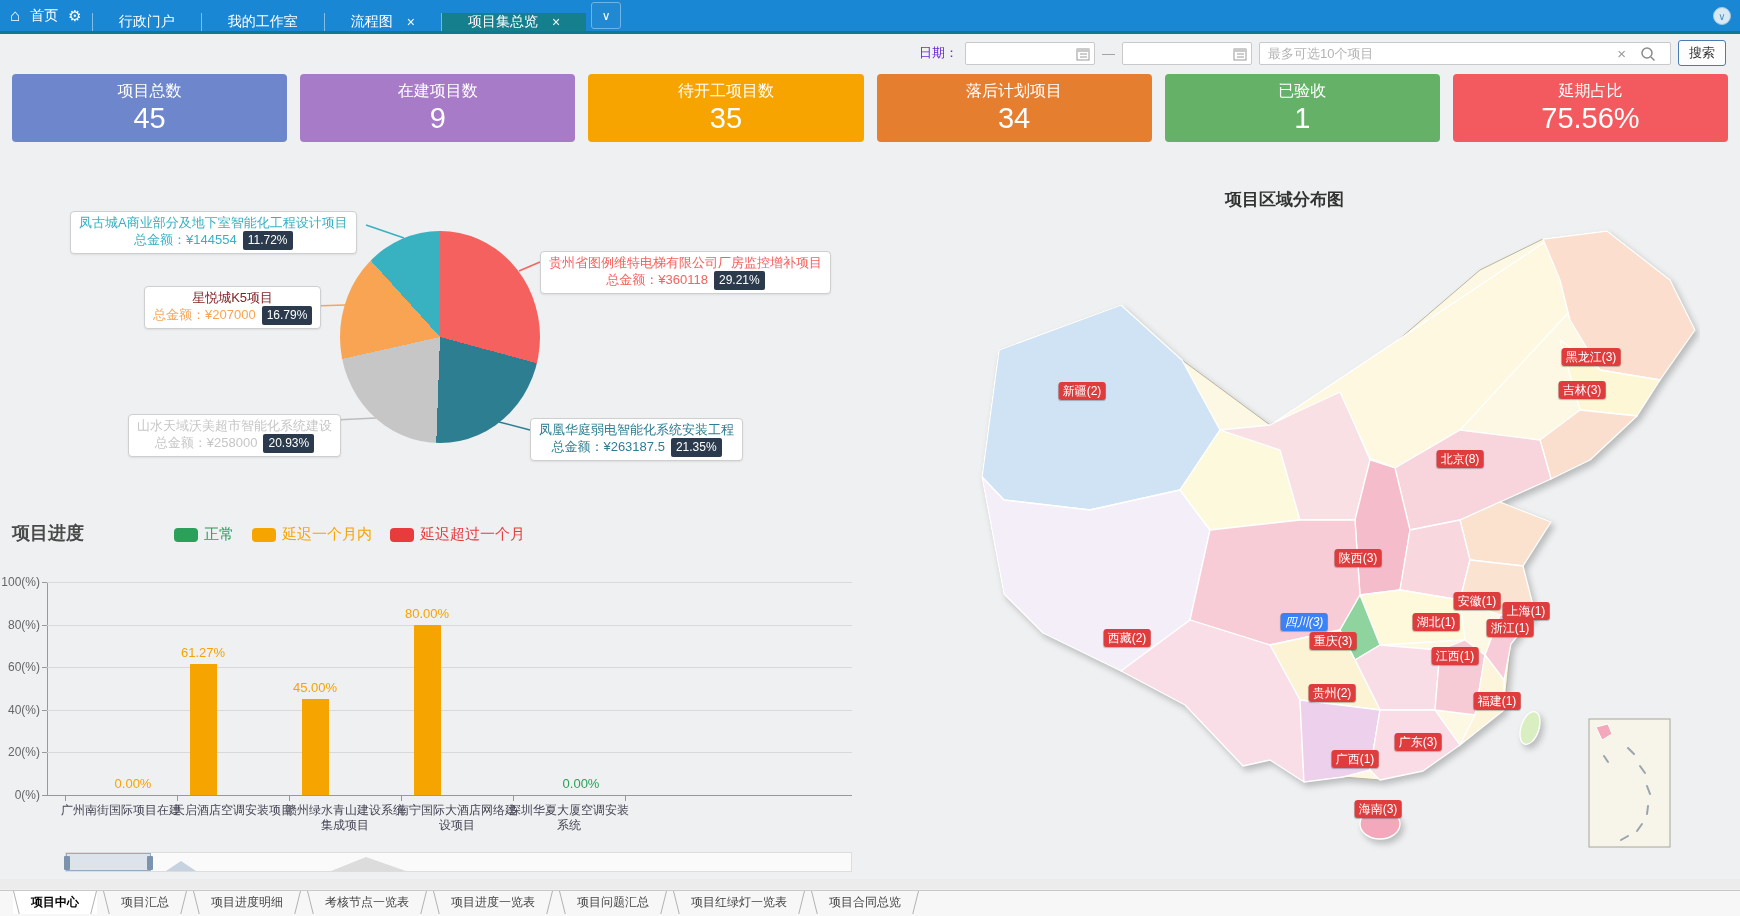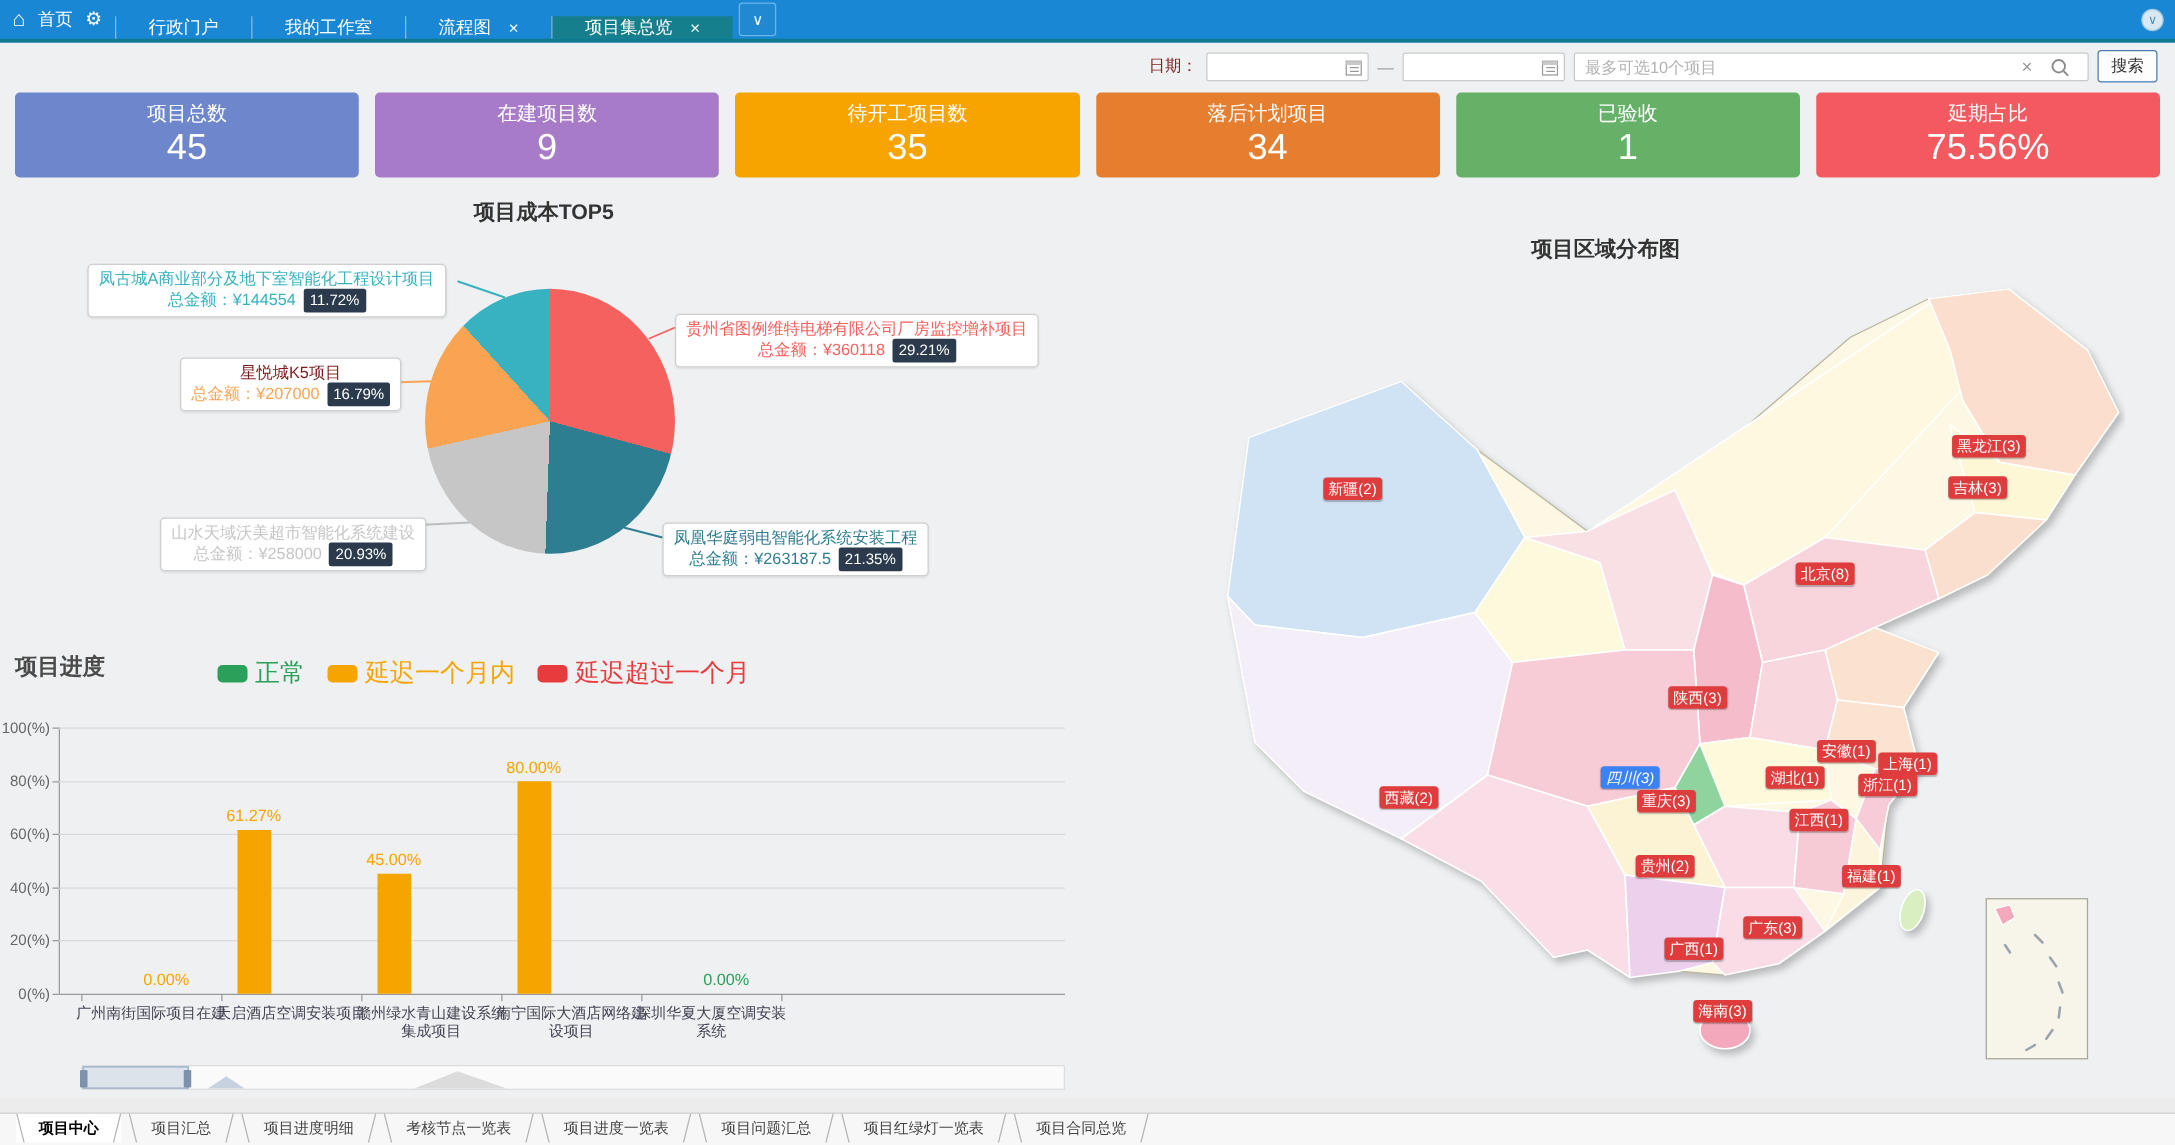--- a/index.html
+++ b/index.html
@@ -19,21 +19,21 @@
   .nav-tab .tab-close { font-size:14px; line-height:1; opacity:.95; }
   .nav-caret { margin-left:5px; width:30px; display:flex; align-items:center; justify-content:center;
     background:#2089d2; border:1px solid #6cb5e8; border-radius:3px; font-size:12px; margin-top:2px; margin-bottom:2px;}
   .nav-circle { position:absolute; right:9px; top:7px; width:18px; height:18px; border-radius:50%;
     background:#d9e9f4; border:1px solid #a3c8e2; color:#4a90c4; font-size:10px;
     display:flex; align-items:center; justify-content:center; }
 
   
   .filter-row { position:absolute; left:0; top:37px; width:1740px; height:32px;
     display:flex; align-items:center; justify-content:flex-end; gap:7px; padding-right:14px; }
-  .f-label { font-size:13px; color:#7f1d1d; }
+  .f-label { font-size:13px; color:#6d28d9; }
   .f-input { position:relative; width:130px; height:23px; background:#fff; border:1px solid #c9c9c9; border-radius:2px; }
   .f-input input { width:100%; height:100%; border:0; outline:0; padding:0 24px 0 6px; font-size:12px; background:transparent; }
   .cal-ico { position:absolute; right:4px; top:4px; width:14px; height:14px; }
   .f-dash { color:#999; font-size:13px; }
   .f-select { position:relative; width:412px; height:23px; background:#fff; border:1px solid #c9c9c9; border-radius:2px; }
   .f-select input { width:100%; height:100%; border:0; outline:0; padding:0 70px 0 8px; font-size:13px; background:transparent; color:#4c1d95; }
   .f-select input::placeholder { color:#b3b3b3; }
   .sel-x { position:absolute; right:44px; top:2px; color:#9a9a9a; font-size:15px; line-height:18px; }
   .sel-mag { position:absolute; right:14px; top:3px; width:16px; height:16px; }
   .f-search { width:48px; height:26px; background:#fdfdfd; border:1px solid #4a7bb5; border-radius:3px;
@@ -54,21 +54,21 @@
   .pie-box { position:absolute; background:#fff; border:1px solid #cfcfcf; border-radius:4px;
     padding:2px 8px 3px; text-align:center; white-space:nowrap; box-shadow:0 1px 2px rgba(0,0,0,.08);
     font-size:13px; line-height:17px; }
   .pb-badge { display:inline-block; background:#2b3b4d; color:#fff; padding:1px 5px; margin-left:6px;
     border-radius:2px; font-size:12px; }
 
   
   .bar-panel { position:absolute; left:0; top:515px; width:870px; height:375px; }
   .bar-title { position:absolute; left:12px; top:6px; font-size:18px; font-weight:bold; color:#4a4a4a; }
   .legend { position:absolute; left:174px; top:10px; display:flex; gap:18px; align-items:center; }
-  .legend-item { display:flex; gap:6px; align-items:center; font-size:20px; }
+  .legend-item { display:flex; gap:6px; align-items:center; font-size:15px; }
   .legend-sw { width:24px; height:14px; border-radius:4px; }
   .grid-line { position:absolute; left:47px; width:805px; height:1px; background:#d9d9d9; }
   .grid-line.base { background:#999; }
   .y-axis { position:absolute; left:47px; top:67px; width:1px; height:213px; background:#999; }
   .y-tick-mark { position:absolute; left:42px; width:5px; height:1px; background:#999; }
   .y-tick { position:absolute; width:40px; text-align:right; font-size:12px; color:#666; left:0; }
   .x-tick { position:absolute; width:1px; height:5px; background:#999; top:281px; }
   .bar { position:absolute; width:27px; }
   .bar-val { position:absolute; transform:translateX(-50%); font-size:13px; white-space:nowrap; }
   .cat-label { position:absolute; top:288px; width:124px; transform:translateX(-50%);
@@ -181,21 +181,20 @@
       <div class="kpi-title">已验收</div>
       <div class="kpi-value">1</div>
     </div>
     <div class="kpi-card" style="background: rgb(242, 90, 95);">
       <div class="kpi-title">延期占比</div>
       <div class="kpi-value">75.56%</div>
     </div>
   </div>
 
 <div class="pie-panel">
-  <div class="pie-title">项目成本TOP5</div>
   <svg class="pie-lines">
     <polyline points="366,75 404,88" fill="none" stroke="#38b1c1" stroke-width="1.5"></polyline>
     <polyline points="313,156 345,155" fill="none" stroke="#f9a453" stroke-width="1.5"></polyline>
     <polyline points="335,270 376,268" fill="none" stroke="#bdbdbd" stroke-width="1.5"></polyline>
     <polyline points="519,121 540,112" fill="none" stroke="#f4615e" stroke-width="1.5"></polyline>
     <polyline points="499,272 530,280" fill="none" stroke="#2e7e92" stroke-width="1.5"></polyline>
   </svg>
   <div class="pie-disc" id="pieDisc" style="background: conic-gradient(rgb(244, 97, 94) 0%, rgb(244, 97, 94) 29.21%, rgb(46, 126, 146) 29.21%, rgb(46, 126, 146) 50.56%, rgb(198, 198, 198) 50.56%, rgb(198, 198, 198) 71.49%, rgb(249, 164, 83) 71.49%, rgb(249, 164, 83) 88.28%, rgb(56, 177, 193) 88.28%, rgb(56, 177, 193) 100%);"></div>
 
   <div class="pie-box" style="left:70px; top:61px;">

